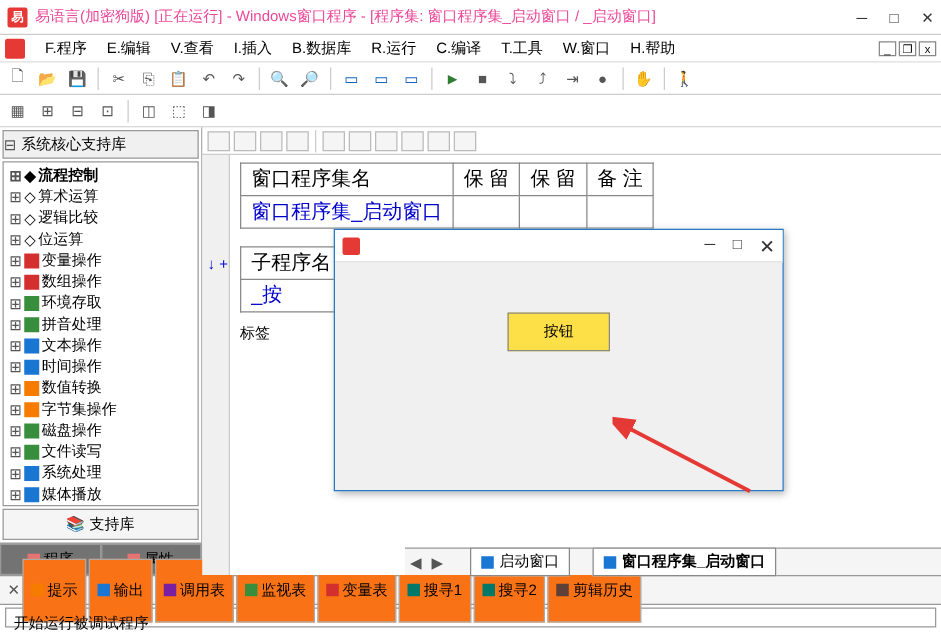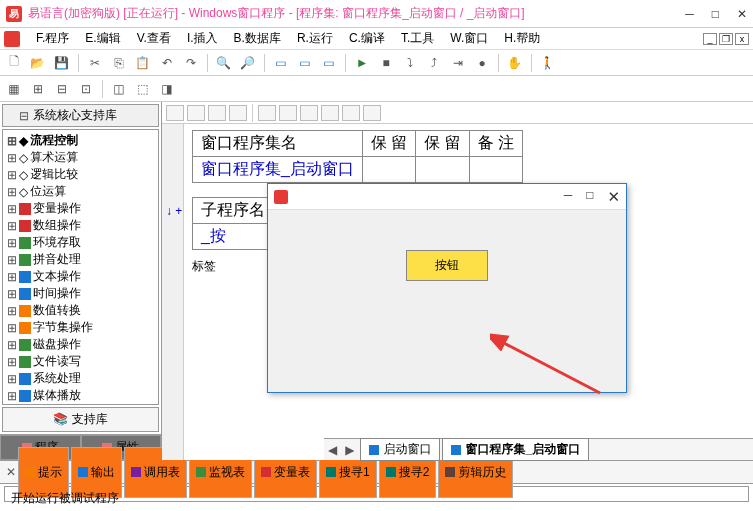--- a/index.html
+++ b/index.html
@@ -21,21 +21,21 @@
 .tbtn { width: 20px; height: 20px; border: 1px solid transparent; display: flex; align-items: center; justify-content: center; color: #555; font-size: 12px; }
 .tsep { width: 1px; height: 18px; background: #ccc; margin: 0 2px; }
 .tbtn.blue { color: #1565c0; }
 .tbtn.green { color: #2e7d32; font-size: 10px; }
 .tbtn.orange { color: #ef6c00; }
 
 .toolbar2 { height: 26px; border-bottom: 1px solid #ccc; display: flex; align-items: center; padding: 0 4px; gap: 4px; }
 
 .mainarea { display: flex; height: 358px; }
 .sidebar { width: 162px; border-right: 1px solid #999; display: flex; flex-direction: column; background: #fff; }
-.side-head { background: #f0f0f0; border: 1px solid #999; margin: 2px; padding: 2px 16px; display: flex; align-items: center; gap: 4px; }
+.side-head { background: #f0f0f0; border: 1px solid #999; margin: 2px; padding: 2px 0; display: flex; align-items: center; gap: 4px; }
 .side-head::before { content: "⊟"; color: #555; }
 .tree { flex: 1; border: 1px solid #999; margin: 0 2px; overflow: auto; padding: 2px; }
 .tree-node { display: flex; align-items: center; gap: 2px; padding: 0 2px; white-space: nowrap; }
 .tree-node .exp { color: #555; width: 10px; }
 .tree-node .dot { color: #000; }
 .tree-node.bold { font-weight: bold; }
 .tree-icon { width: 12px; height: 12px; display: inline-block; }
 .tree-icon.red { background: #d32f2f; }
 .tree-icon.g { background: #388e3c; }
 .tree-icon.b { background: #1976d2; }
@@ -61,21 +61,21 @@
 .dlg-title .dlogo { width: 14px; height: 14px; background: #e53935; border-radius: 2px; margin-right: 6px; }
 .dlg-title .dbtns { margin-left: auto; display: flex; gap: 14px; font-size: 13px; color: #333; }
 .dlg-title .dbtns .x { font-size: 15px; }
 .dlg-body { padding: 40px 20px 20px; text-align: center; }
 .dlg-body .lbl { margin-bottom: 40px; color: #000; }
 .dlg-body button { padding: 6px 28px; border: 1px solid #888; background: #fde047; cursor: default; }
 
 .arrow { position: absolute; left: 490px; top: 333px; z-index: 11; pointer-events: none; }
 
 .edit-tabs { position: absolute; bottom: 0; left: 162px; right: 0; height: 22px; display: flex; border-top: 1px solid #999; background: #f5f5f5; align-items: center; }
-.edit-tabs .et { border: 1px solid #888; padding: 2px 8px; margin-left: 2px; background: #fff; display: flex; align-items: center; gap: 4px; text-align: center; }
+.edit-tabs .et { border: 1px solid #888; padding: 2px 8px; margin-left: 18px; background: #fff; display: flex; align-items: center; gap: 4px; text-align: center; }
 .edit-tabs .et.bold { font-weight: bold; }
 .edit-tabs .et::before { content: ""; width: 10px; height: 10px; background: #1976d2; display: inline-block; }
 .edit-tabs .nav { padding: 0 4px; color: #555; }
 
 .bottom-tabs { height: 24px; border-top: 1px solid #999; border-bottom: 1px solid #999; display: flex; align-items: center; background: #f5f5f5; padding: 0 4px; gap: 2px; }
 .bottom-tabs .bt { border: 1px solid #aaa; padding: 16px 6px; background: #f97316; display: flex; align-items: center; gap: 3px; }
 .bottom-tabs .bt .bi { width: 10px; height: 10px; display: inline-block; }
 .bottom-tabs .x { margin-left: 2px; color: #555; }
 
 .output { height: 16px; border: 1px solid #999; margin: 2px 4px; padding: 3px 6px; background: #fff; }

